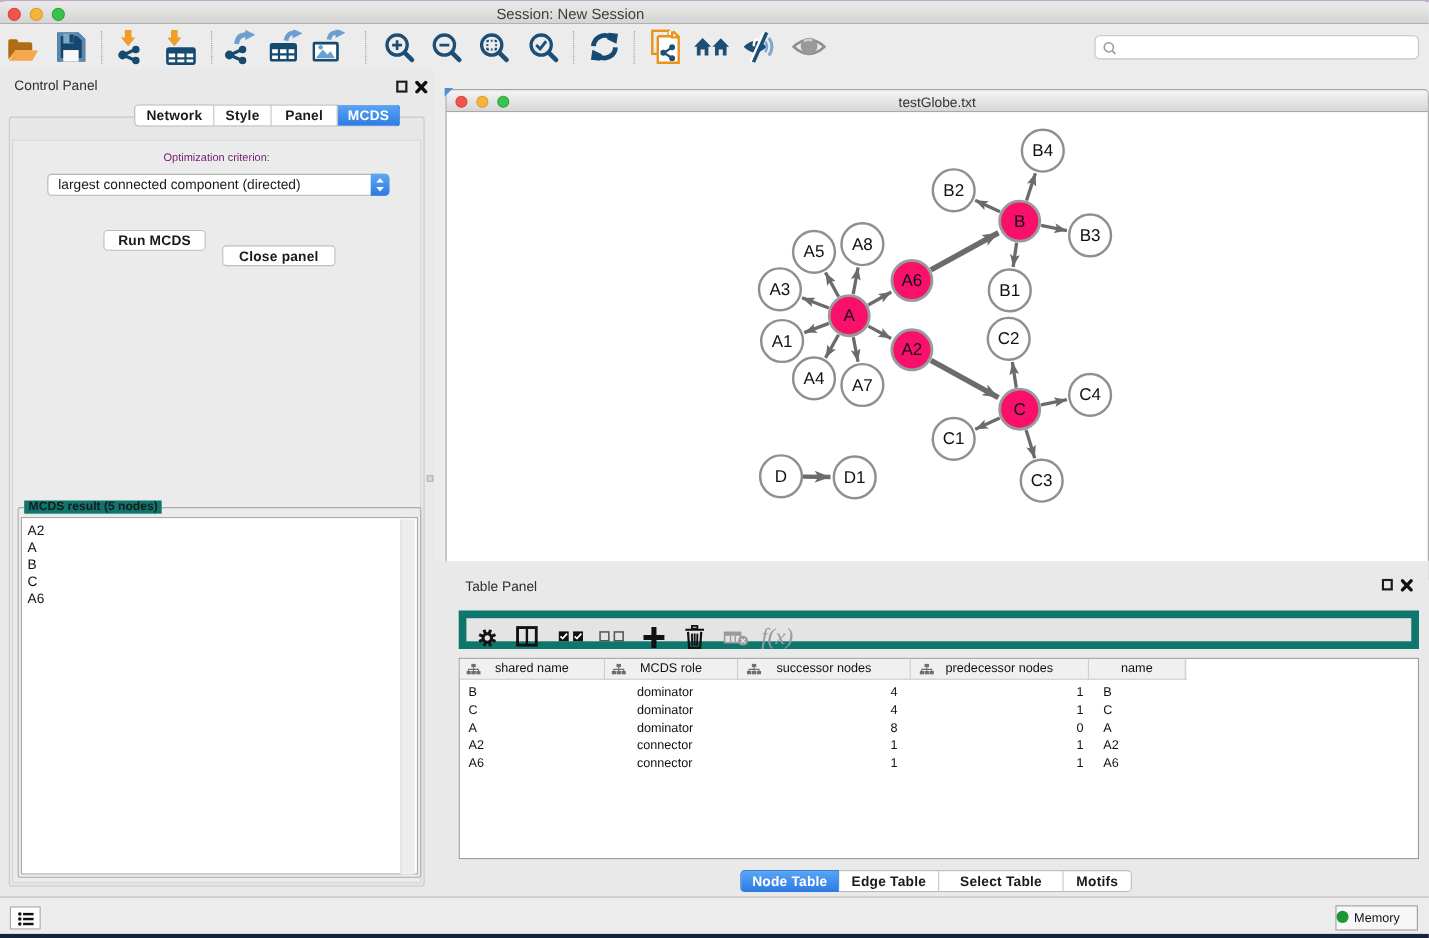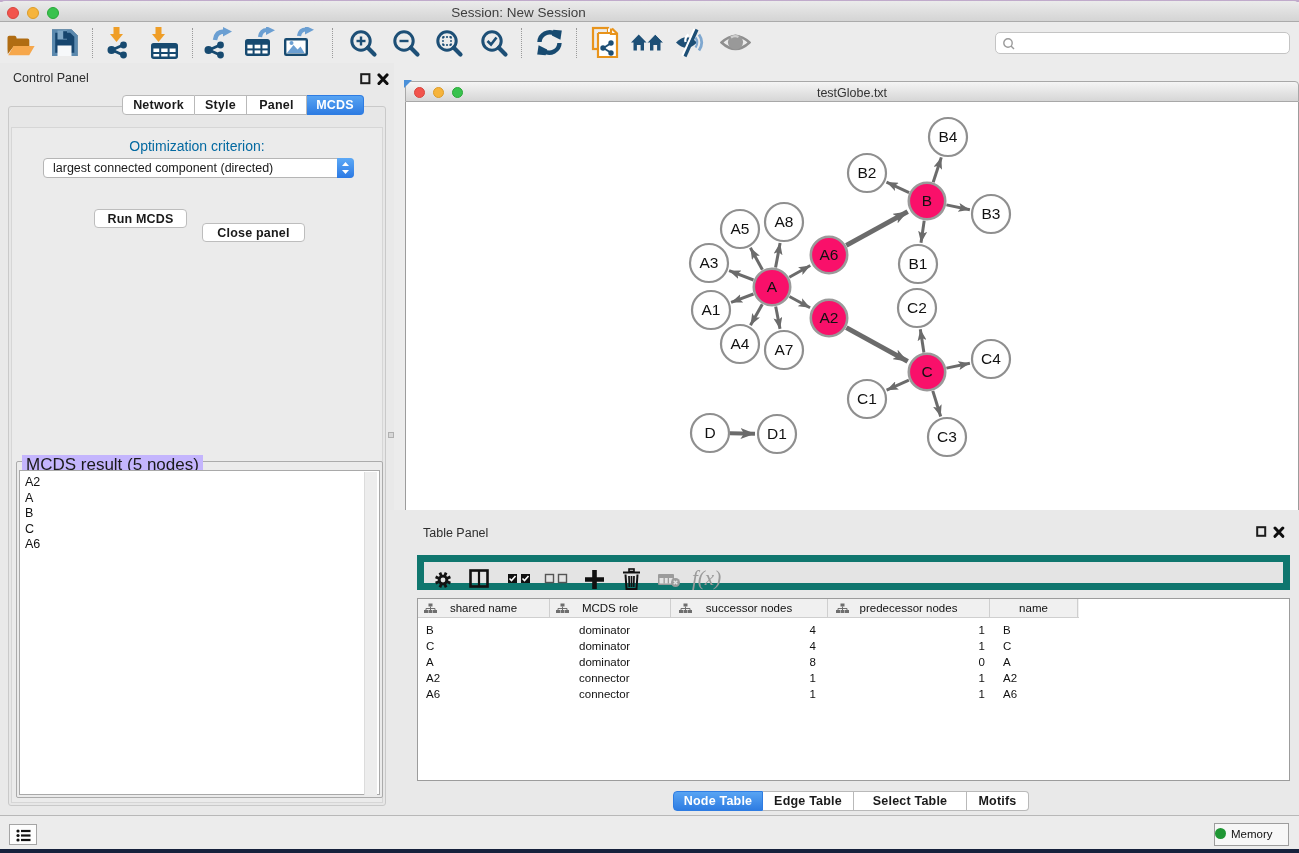--- a/index.html
+++ b/index.html
@@ -26,32 +26,32 @@
   border:1px solid #c9c9c9; border-radius:3px; }
 #cp-inner { left:2px; top:20px; width:372px; height:676px; background:#ebebeb;
   border:1px solid #d6d6d6; }
 .seg { position:absolute; display:flex; font-size:12.5px; font-weight:bold; color:#1a1a1a; letter-spacing:0.2px; }
 .seg > div { background:#fff; border:1px solid #b9b9b9; border-left:none;
   text-align:center; padding-top:2px; height:20px; }
 .seg > div:first-child { border-left:1px solid #b9b9b9; border-radius:4px 0 0 4px; }
 .seg > div:last-child { border-radius:0 4px 4px 0; }
 .seg > div.sel { background:linear-gradient(#58a4f3,#2e7ce2); color:#fff; border-color:#2e7ce2; }
 #tabs1 { left:78px; top:32px; }
-#optlabel { left:0; top:75px; width:394px; text-align:center; font-size:14px; color:#0369a1; }
+#optlabel { left:0; top:75px; width:394px; text-align:center; font-size:10px; color:#701a75; }
 #combo { left:43px; top:95px; width:311px; height:20px; background:#fff;
   border:1px solid #b5b5b5; border-radius:4px; font-size:12.5px; color:#1a1a1a;
   padding:2px 0 0 9px; }
 #combo-btn { right:-1px; top:-1px; width:17px; height:20px; position:absolute;
   background:linear-gradient(#5da9f6,#2b79e4); border-radius:0 4px 4px 0; }
 .btn { position:absolute; background:#fff; border:1px solid #bdbdbd; border-radius:4px;
   font-size:12.5px; font-weight:bold; color:#1a1a1a; text-align:center; padding-top:2px; height:19px; letter-spacing:0.2px; }
 #fieldset { left:16px; top:398px; width:367px; height:337px;
   border:1px solid #ababab; border-radius:2px; }
-#fieldset-label { left:5px; top:-7px; background:#c4b5fd; padding:0 4px;
-  font-size:17px; color:#1a1a1a; position:absolute; }
+#fieldset-label { left:5px; top:-7px; background:#0f766e; padding:0 4px;
+  font-size:11px; color:#1a1a1a; position:absolute;font-weight:bold; }
 #mlist { left:2px; top:8px; padding-top:4px; width:361px; height:325px; background:#fff;
   border:1px solid #a9a9a9; position:absolute; font-size:12.5px; color:#111; }
 #mlist .row { padding-left:5px; height:15.6px; line-height:15.6px; }
 #mtrack { position:absolute; right:2px; top:1px; width:13px; height:323px;
   background:#ededed; border-left:1px solid #dcdcdc; }
 
 #netwin { left:405px; top:65px; width:1016px; height:446px;margin-top:16px; }
 #net-title { position:absolute; left:0; top:0; width:894px; height:21px;
   background:linear-gradient(#f5f5f5,#d6d6d6); border:1px solid #a8a8a8;
   border-radius:4px 4px 0 0; }

